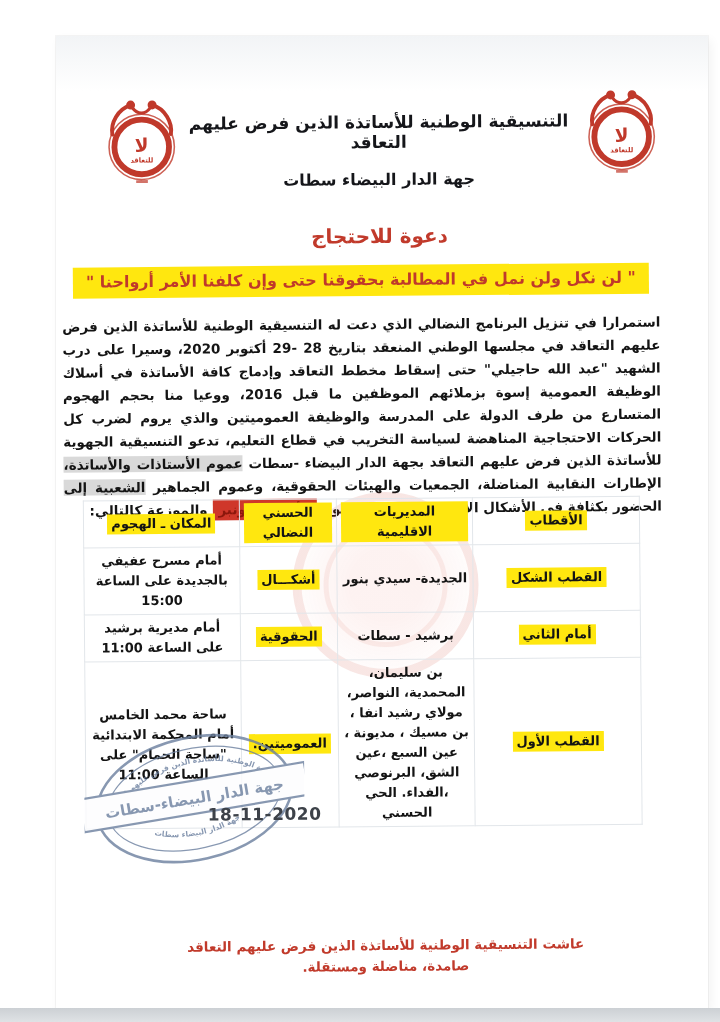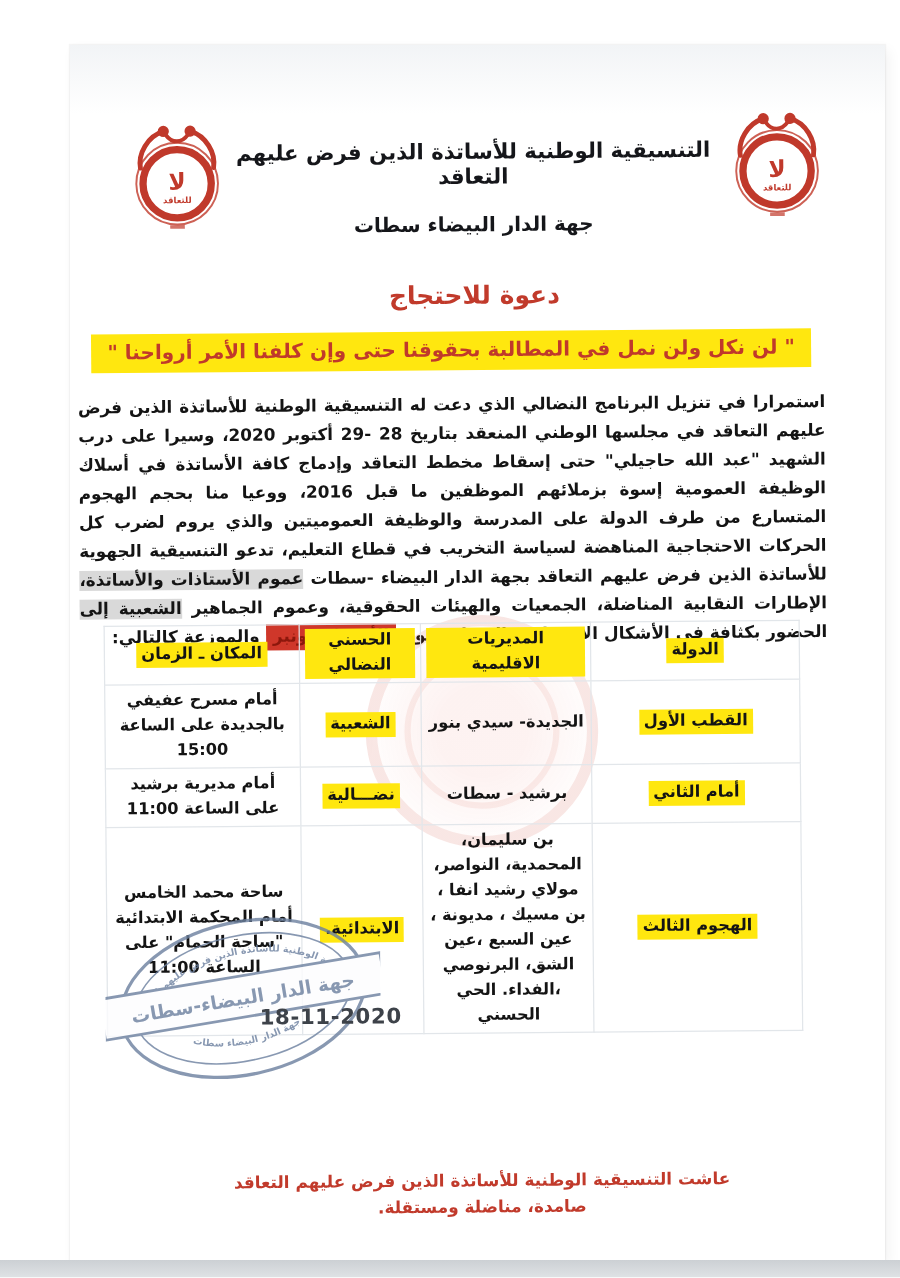--- a/index.html
+++ b/index.html
@@ -136,41 +136,41 @@
 
       <table class="doc-table" dir="rtl">
         <colgroup>
           <col style="width:30%">
             <col style="width:24.5%">
             <col style="width:17.5%">
             <col style="width:28%">
         </colgroup>
         <tbody>
             <tr>
-          <th><span class="hl-yellow">الدولة</span></th>
+          <th><span class="hl-yellow">الأقطاب</span></th>
           <th><span class="hl-yellow">المديريات الاقليمية</span></th>
           <th><span class="hl-yellow">الحسني النضالي</span></th>
-          <th><span class="hl-yellow">المكان ـ الزمان</span></th>
+          <th><span class="hl-yellow">المكان ـ الهجوم</span></th>
         </tr>
         <tr class="row-1">
-          <td><span class="hl-yellow">القطب الأول</span></td>
+          <td><span class="hl-yellow">القطب الشكل</span></td>
           <td>الجديدة- سيدي بنور</td>
-          <td><span class="hl-yellow">الشعبية</span></td>
+          <td><span class="hl-yellow">أشكـــال</span></td>
           <td>أمام مسرح عفيفي بالجديدة على الساعة 15:00</td>
         </tr>
         <tr class="row-2">
           <td><span class="hl-yellow">أمام الثاني</span></td>
           <td>برشيد - سطات</td>
-          <td><span class="hl-yellow">نضـــالية</span></td>
+          <td><span class="hl-yellow">الحقوقية</span></td>
           <td>أمام مديرية برشيد على الساعة 11:00</td>
         </tr>
         <tr class="row-3">
-          <td><span class="hl-yellow">الهجوم الثالث</span></td>
+          <td><span class="hl-yellow">القطب الأول</span></td>
           <td>بن سليمان، المحمدية، النواصر، مولاي رشيد انفا ، بن مسيك ، مديونة ، عين السبع ،عين الشق، البرنوصي ،الفداء. الحي الحسني</td>
-          <td><span class="hl-yellow">الابتدائية.</span></td>
+          <td><span class="hl-yellow">العموميتين.</span></td>
           <td>ساحة محمد الخامس أمام المحكمة الابتدائية "ساحة الحمام" على الساعة 11:00</td>
         </tr>
       </tbody>
         </table>
 
       <svg class="stamp" width="220" height="150" viewBox="0 0 220 150">
         <defs>
           <path id="arcTop" d="M 24 84 A 88 56 0 0 1 196 84"></path>
           <path id="arcBot" d="M 36 76 A 76 46 0 0 0 184 76"></path>
         </defs>

